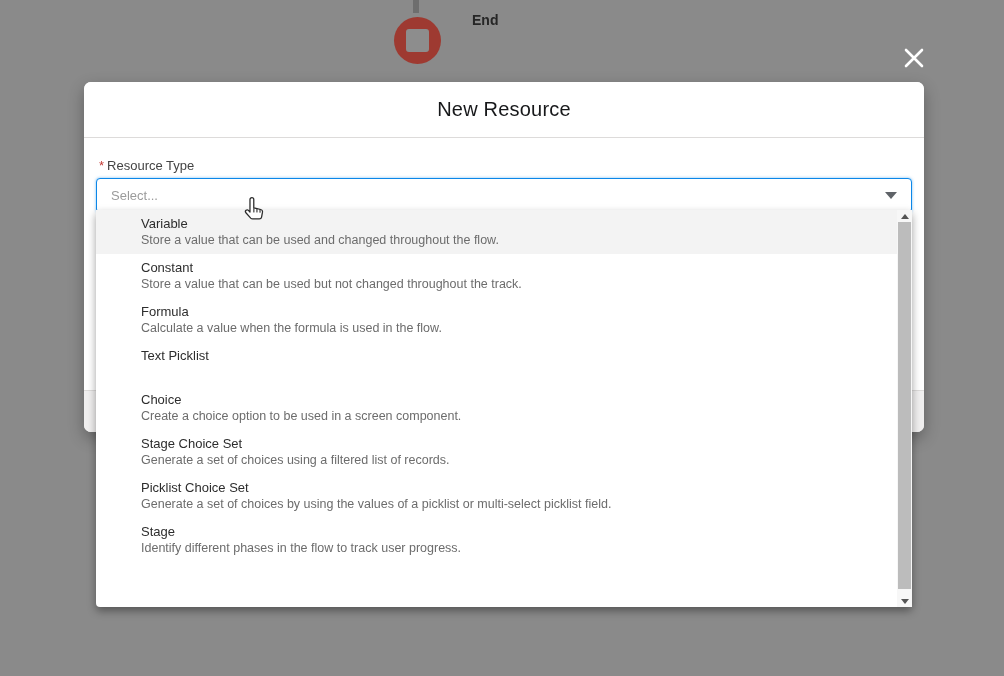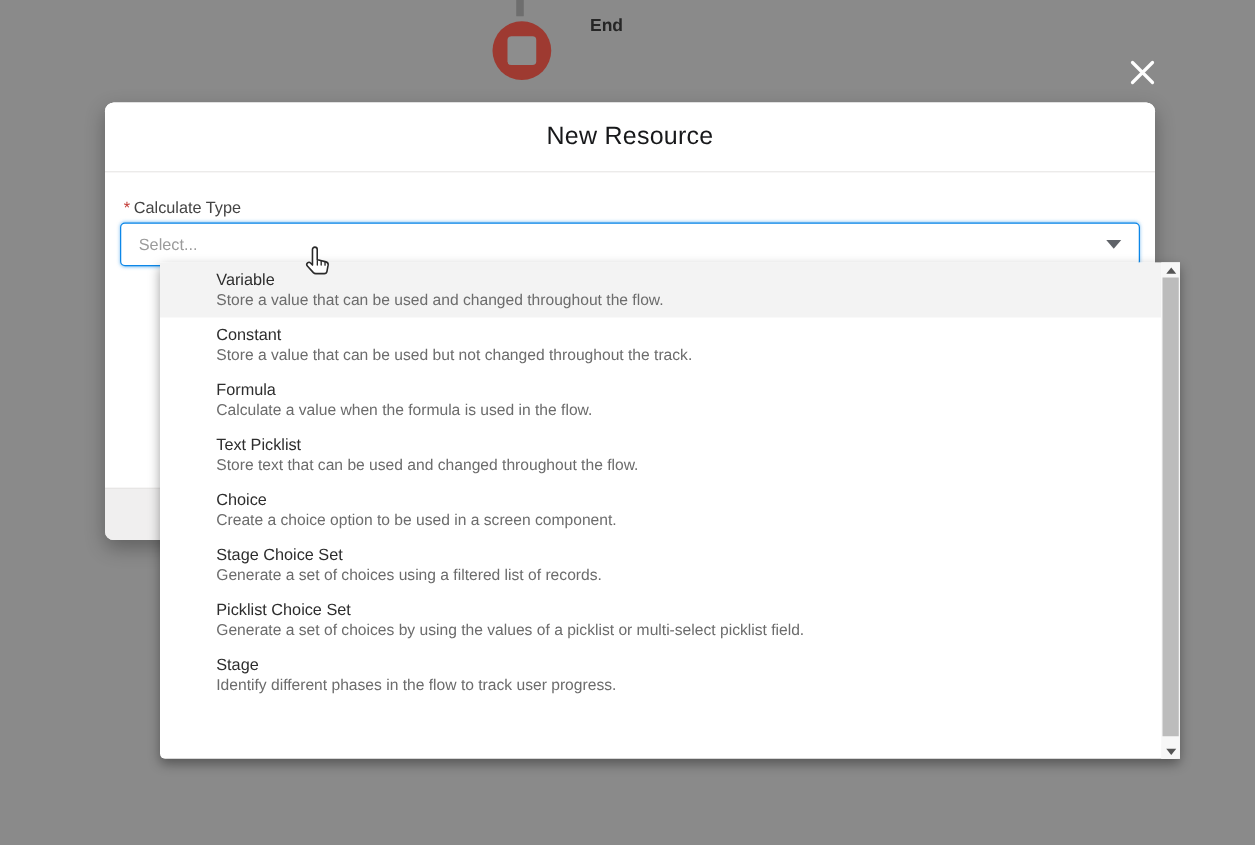--- a/index.html
+++ b/index.html
@@ -39,21 +39,21 @@
            display:flex; align-items:center; padding:0 14px; cursor:pointer; }
   .select-placeholder { font-size:13px; color:#9b9b9b; flex:1; }
   .chevron-down { width:0; height:0; border-left:6px solid transparent;
            border-right:6px solid transparent; border-top:7px solid #5f6368; }
   .modal-footer { position:absolute; left:0; top:308px; width:840px; height:42px;
            background:#f0efef; border-top:1px solid #dddbda; border-radius:0 0 7px 7px; }
 
   
   .dropdown { position:absolute; left:96px; top:210px; width:816px; height:397px;
            background:#fff; border-radius:0 0 4px 4px;
-           box-shadow:0 4px 9px rgba(0,0,0,.38); display:flex;margin-left:32px; }
+           box-shadow:0 4px 9px rgba(0,0,0,.38); display:flex; }
   .dd-list { width:801px; height:100%; overflow:hidden; }
   .dd-item { height:44px; padding:5px 16px 0 45px; cursor:pointer; }
   .dd-item.hover { background:#f3f3f3; }
   .dd-item .ttl { display:block; font-size:13px; color:#2d2d2d; line-height:17px; }
   .dd-item .dsc { display:block; font-size:12.5px; color:#6c6c6c; line-height:17px; }
 
   
   .sb { width:15px; height:100%; background:#f7f7f7; position:relative; }
   .sb-btn { position:absolute; left:0; width:15px; height:12px; background:#f7f7f7;
            display:flex; align-items:center; justify-content:center; cursor:pointer; }
@@ -81,21 +81,21 @@
     </svg>
   </span>
 </button>
 
 <div class="modal">
   <div class="modal-header">
     <h2 class="modal-title">New Resource</h2>
   </div>
 
   <div class="field-label">
-    <span class="req">*</span><span>Calculate Type</span>
+    <span class="req">*</span><span>Resource Type</span>
   </div>
 
   <div class="select-box">
     <span class="select-placeholder">Select...</span>
     <span class="chevron-down"></span>
   </div>
 
   <div class="modal-footer"></div>
 </div>
 
@@ -108,21 +108,20 @@
     <div class="dd-item">
       <span class="ttl">Constant</span>
       <span class="dsc">Store a value that can be used but not changed throughout the track.</span>
     </div>
     <div class="dd-item">
       <span class="ttl">Formula</span>
       <span class="dsc">Calculate a value when the formula is used in the flow.</span>
     </div>
     <div class="dd-item">
       <span class="ttl">Text Picklist</span>
-      <span class="dsc">Store text that can be used and changed throughout the flow.</span>
     </div>
     <div class="dd-item">
       <span class="ttl">Choice</span>
       <span class="dsc">Create a choice option to be used in a screen component.</span>
     </div>
     <div class="dd-item">
       <span class="ttl">Stage Choice Set</span>
       <span class="dsc">Generate a set of choices using a filtered list of records.</span>
     </div>
     <div class="dd-item">

